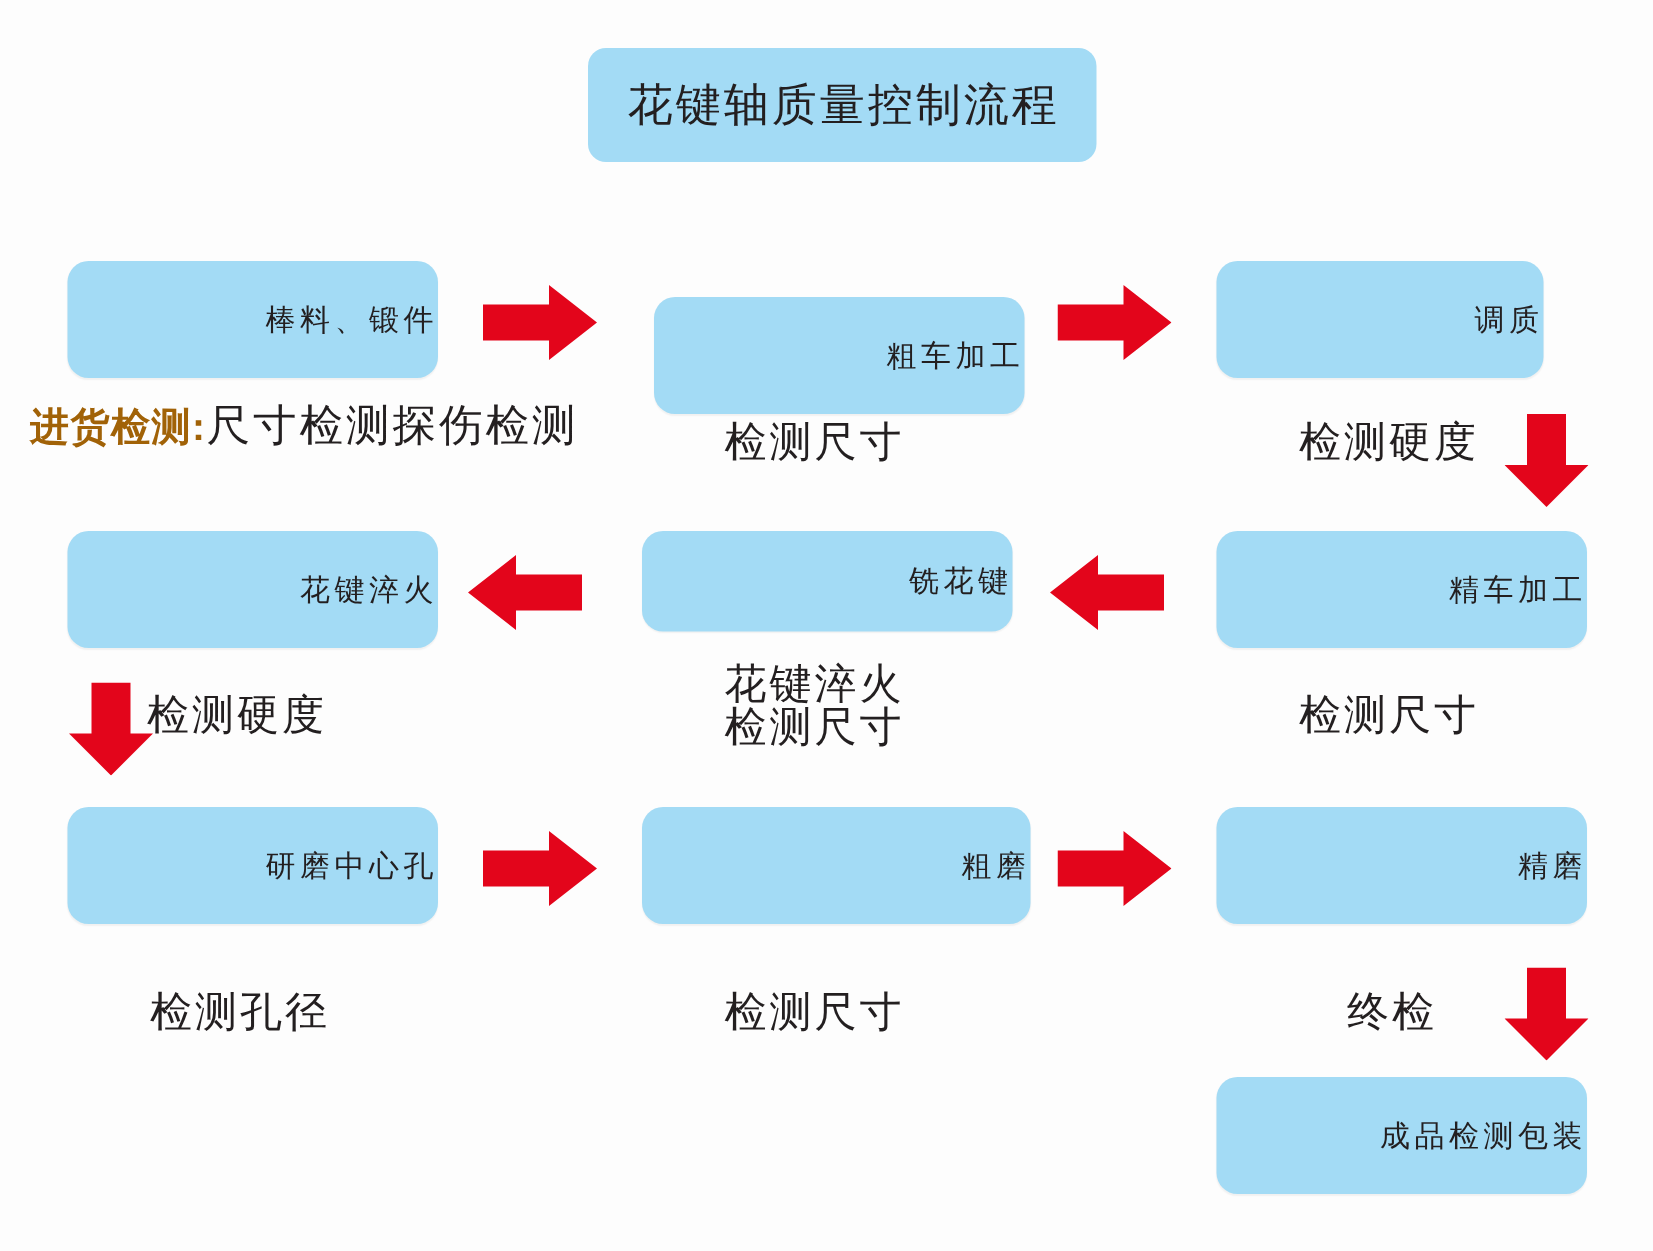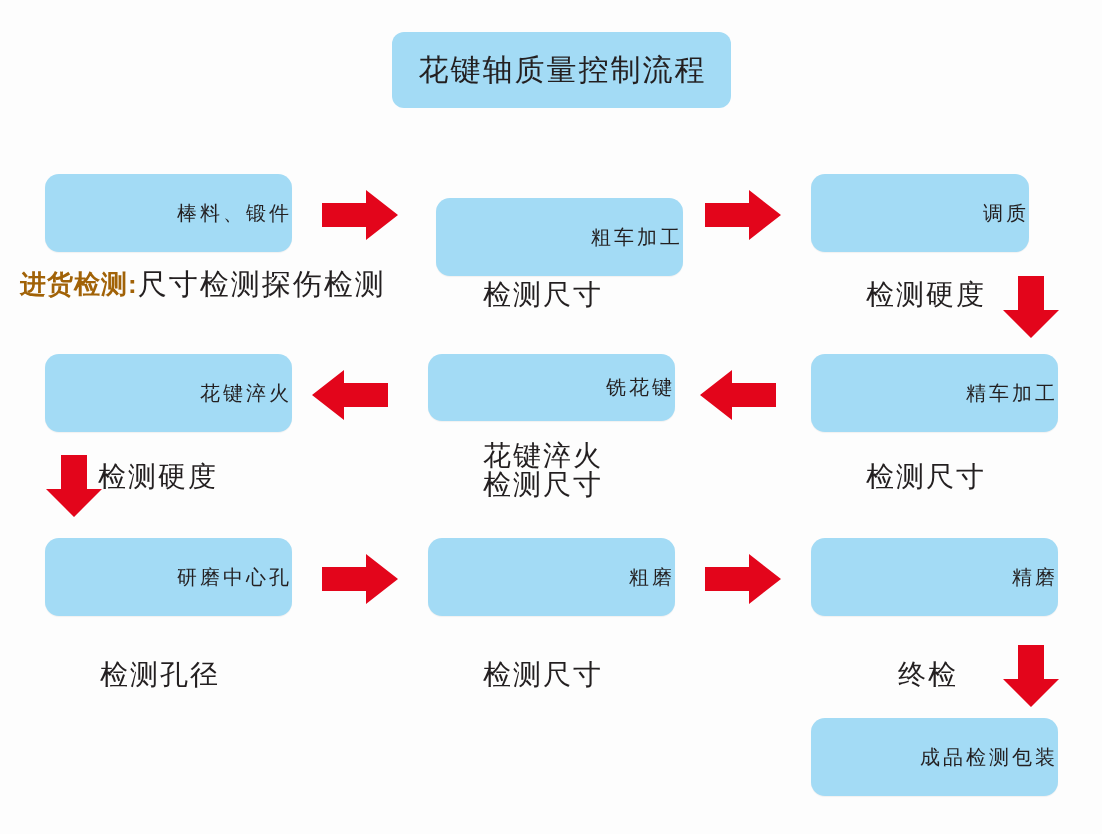--- a/index.html
+++ b/index.html
@@ -182,21 +182,21 @@
   <div class="node" style="left:45px; top:538px; width:247px; height:78px;">
     <span>研磨中心孔</span>
   </div>
 
   <div class="arrow" style="left:322px; top:554px;">
     <svg width="76" height="50" viewBox="0 0 76 50" aria-hidden="true">
       <polygon points="0,13 44,13 44,0 76,25 44,50 44,37 0,37" fill="#e3051b"></polygon>
     </svg>
   </div>
 
-  <div class="node" style="left:428px; top:538px; width:247px; height:78px;">
+  <div class="node" style="left:428px; top:538px; width:247px; height:78px;padding-left:12px;">
     <span>粗磨</span>
   </div>
 
   <div class="arrow" style="left:705px; top:554px;">
     <svg width="76" height="50" viewBox="0 0 76 50" aria-hidden="true">
       <polygon points="0,13 44,13 44,0 76,25 44,50 44,37 0,37" fill="#e3051b"></polygon>
     </svg>
   </div>
 
   <div class="node" style="left:811px; top:538px; width:247px; height:78px;">

